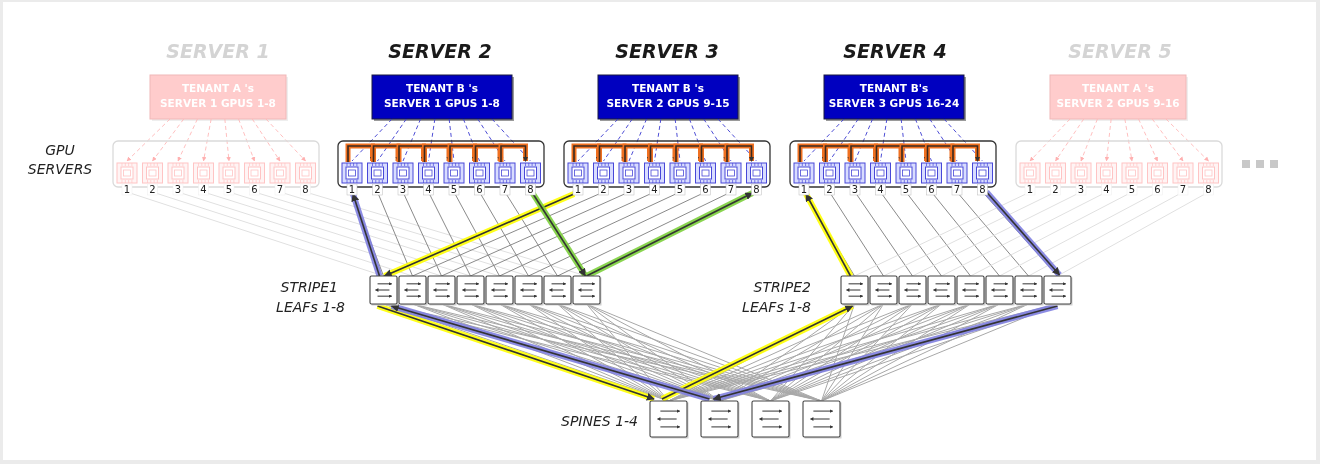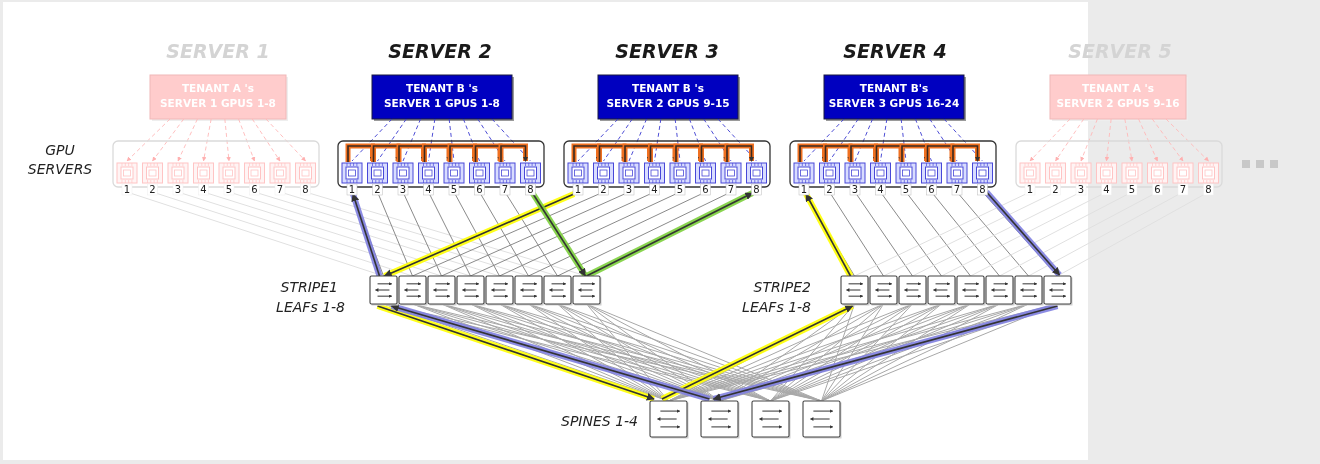--- a/index.html
+++ b/index.html
@@ -1,18 +1,18 @@
 <!DOCTYPE html>
 <html><head>
 <meta charset="utf-8">
 <style>
   html, body { margin:0; padding:0; background:#ebebeb; }
   body { width:1320px; height:464px; position:relative; overflow:hidden;
          font-family:"Liberation Sans", sans-serif; }
-  #frame { position:absolute; left:3px; top:2px; width:1085px; height:458px; background:#fff; }
+  #frame { position:absolute; left:3px; top:2px; width:1313px; height:458px; background:#fff; }
   svg text { font-family:"DejaVu Sans", sans-serif; }
   .title { font-style:italic; font-weight:bold; font-size:19px; }
   .lbl { font-style:italic; font-size:14px; fill:#222; }
   .tenant-text { font-weight:bold; font-size:10.5px; fill:#fff; }
   .num { font-size:10px; fill:#222; }
 </style>
 </head>
 <body>
 
 <div id="frame">

